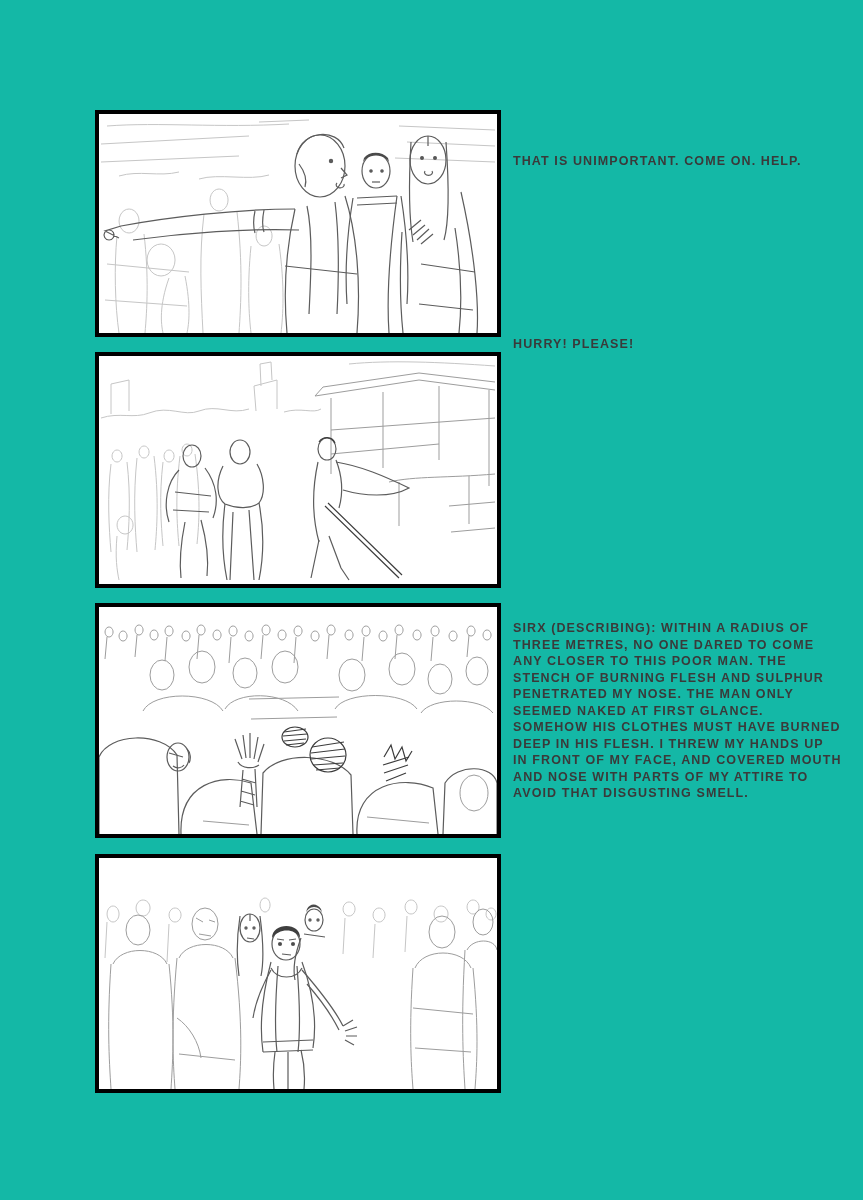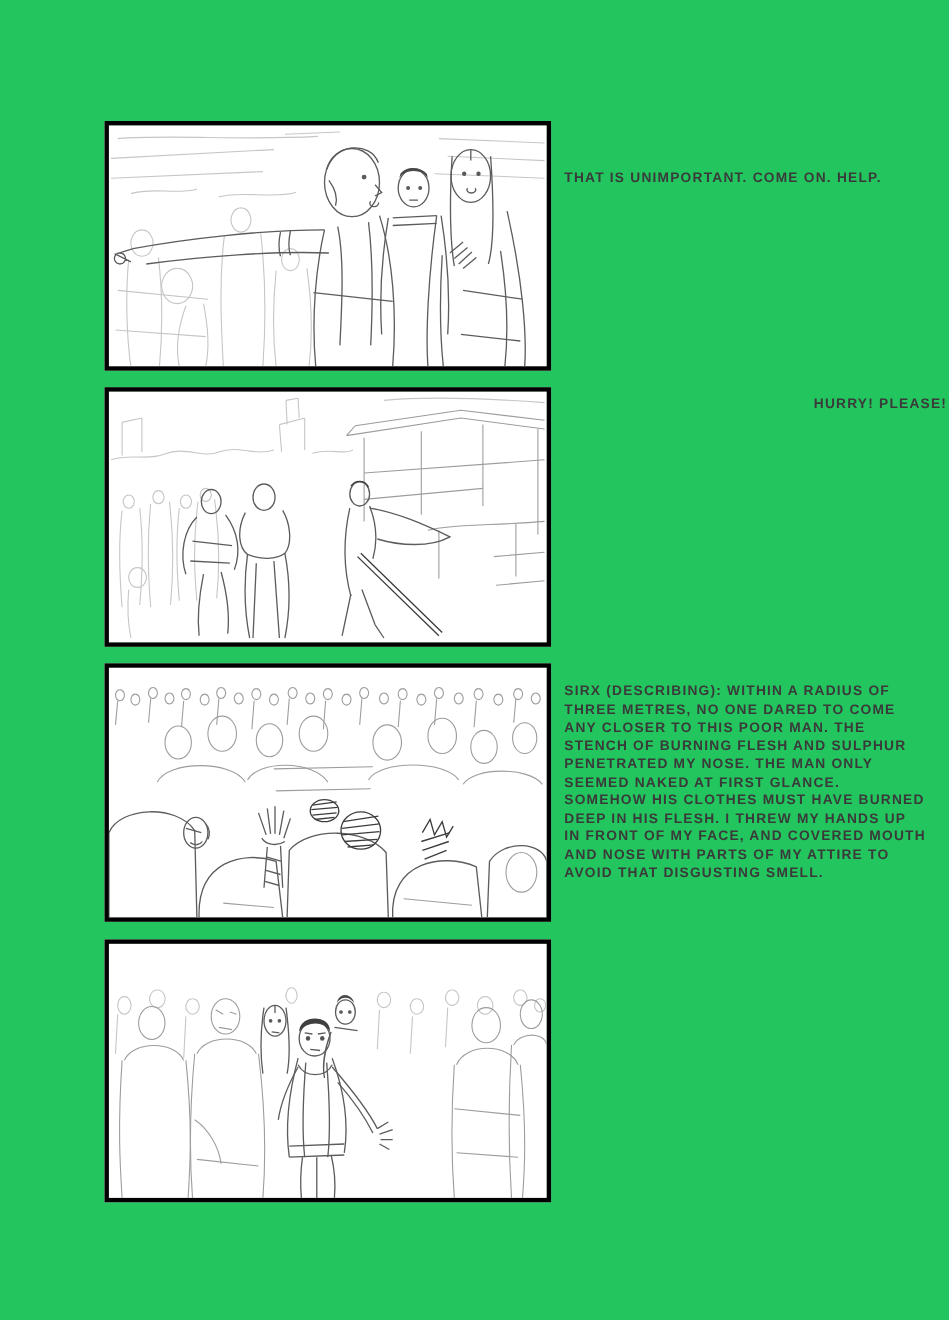--- a/index.html
+++ b/index.html
@@ -1,30 +1,30 @@
 <!DOCTYPE html>
 <html><head>
 <meta charset="utf-8">
 <style>
   html,body{margin:0;padding:0;background:#ffffff;}
-  .page{position:relative;width:863px;height:1200px;background:#22c55e;overflow:hidden;}
+  .page{position:relative;width:863px;height:1200px;background:#14b8a6;overflow:hidden;}
   .panel{position:absolute;left:95px;width:406px;border:4px solid #000000;background:#ffffff;box-sizing:border-box;}
   .panel svg{display:block;width:100%;height:100%;}
   .p1{top:110px;height:227px;}
   .p2{top:352px;height:236px;}
   .p3{top:603px;height:235px;}
   .p4{top:854px;height:239px;}
   .caption{
     position:absolute;left:513px;width:348px;
     font-family:"Liberation Sans",sans-serif;
     font-weight:700;font-size:12.5px;line-height:16.5px;
     letter-spacing:1.1px;color:#3a3a3a;white-space:pre-line;
   }
   .c1{top:153px;}
-  .c2{top:359px;text-align:right;}
+  .c2{top:336px;}
   .c3{top:620px;}
   .c4{top:837px;}
   .sk-bg{stroke:#c6c6c6;fill:none;stroke-width:1;}
   .sk-mid{stroke:#9d9d9d;fill:none;stroke-width:1;}
   .sk-fg{stroke:#5c5c5c;fill:none;stroke-width:1.2;}
   .sk-dark{stroke:#3c3c3c;fill:none;stroke-width:1.2;}
 </style>
 </head>
 <body>
 

